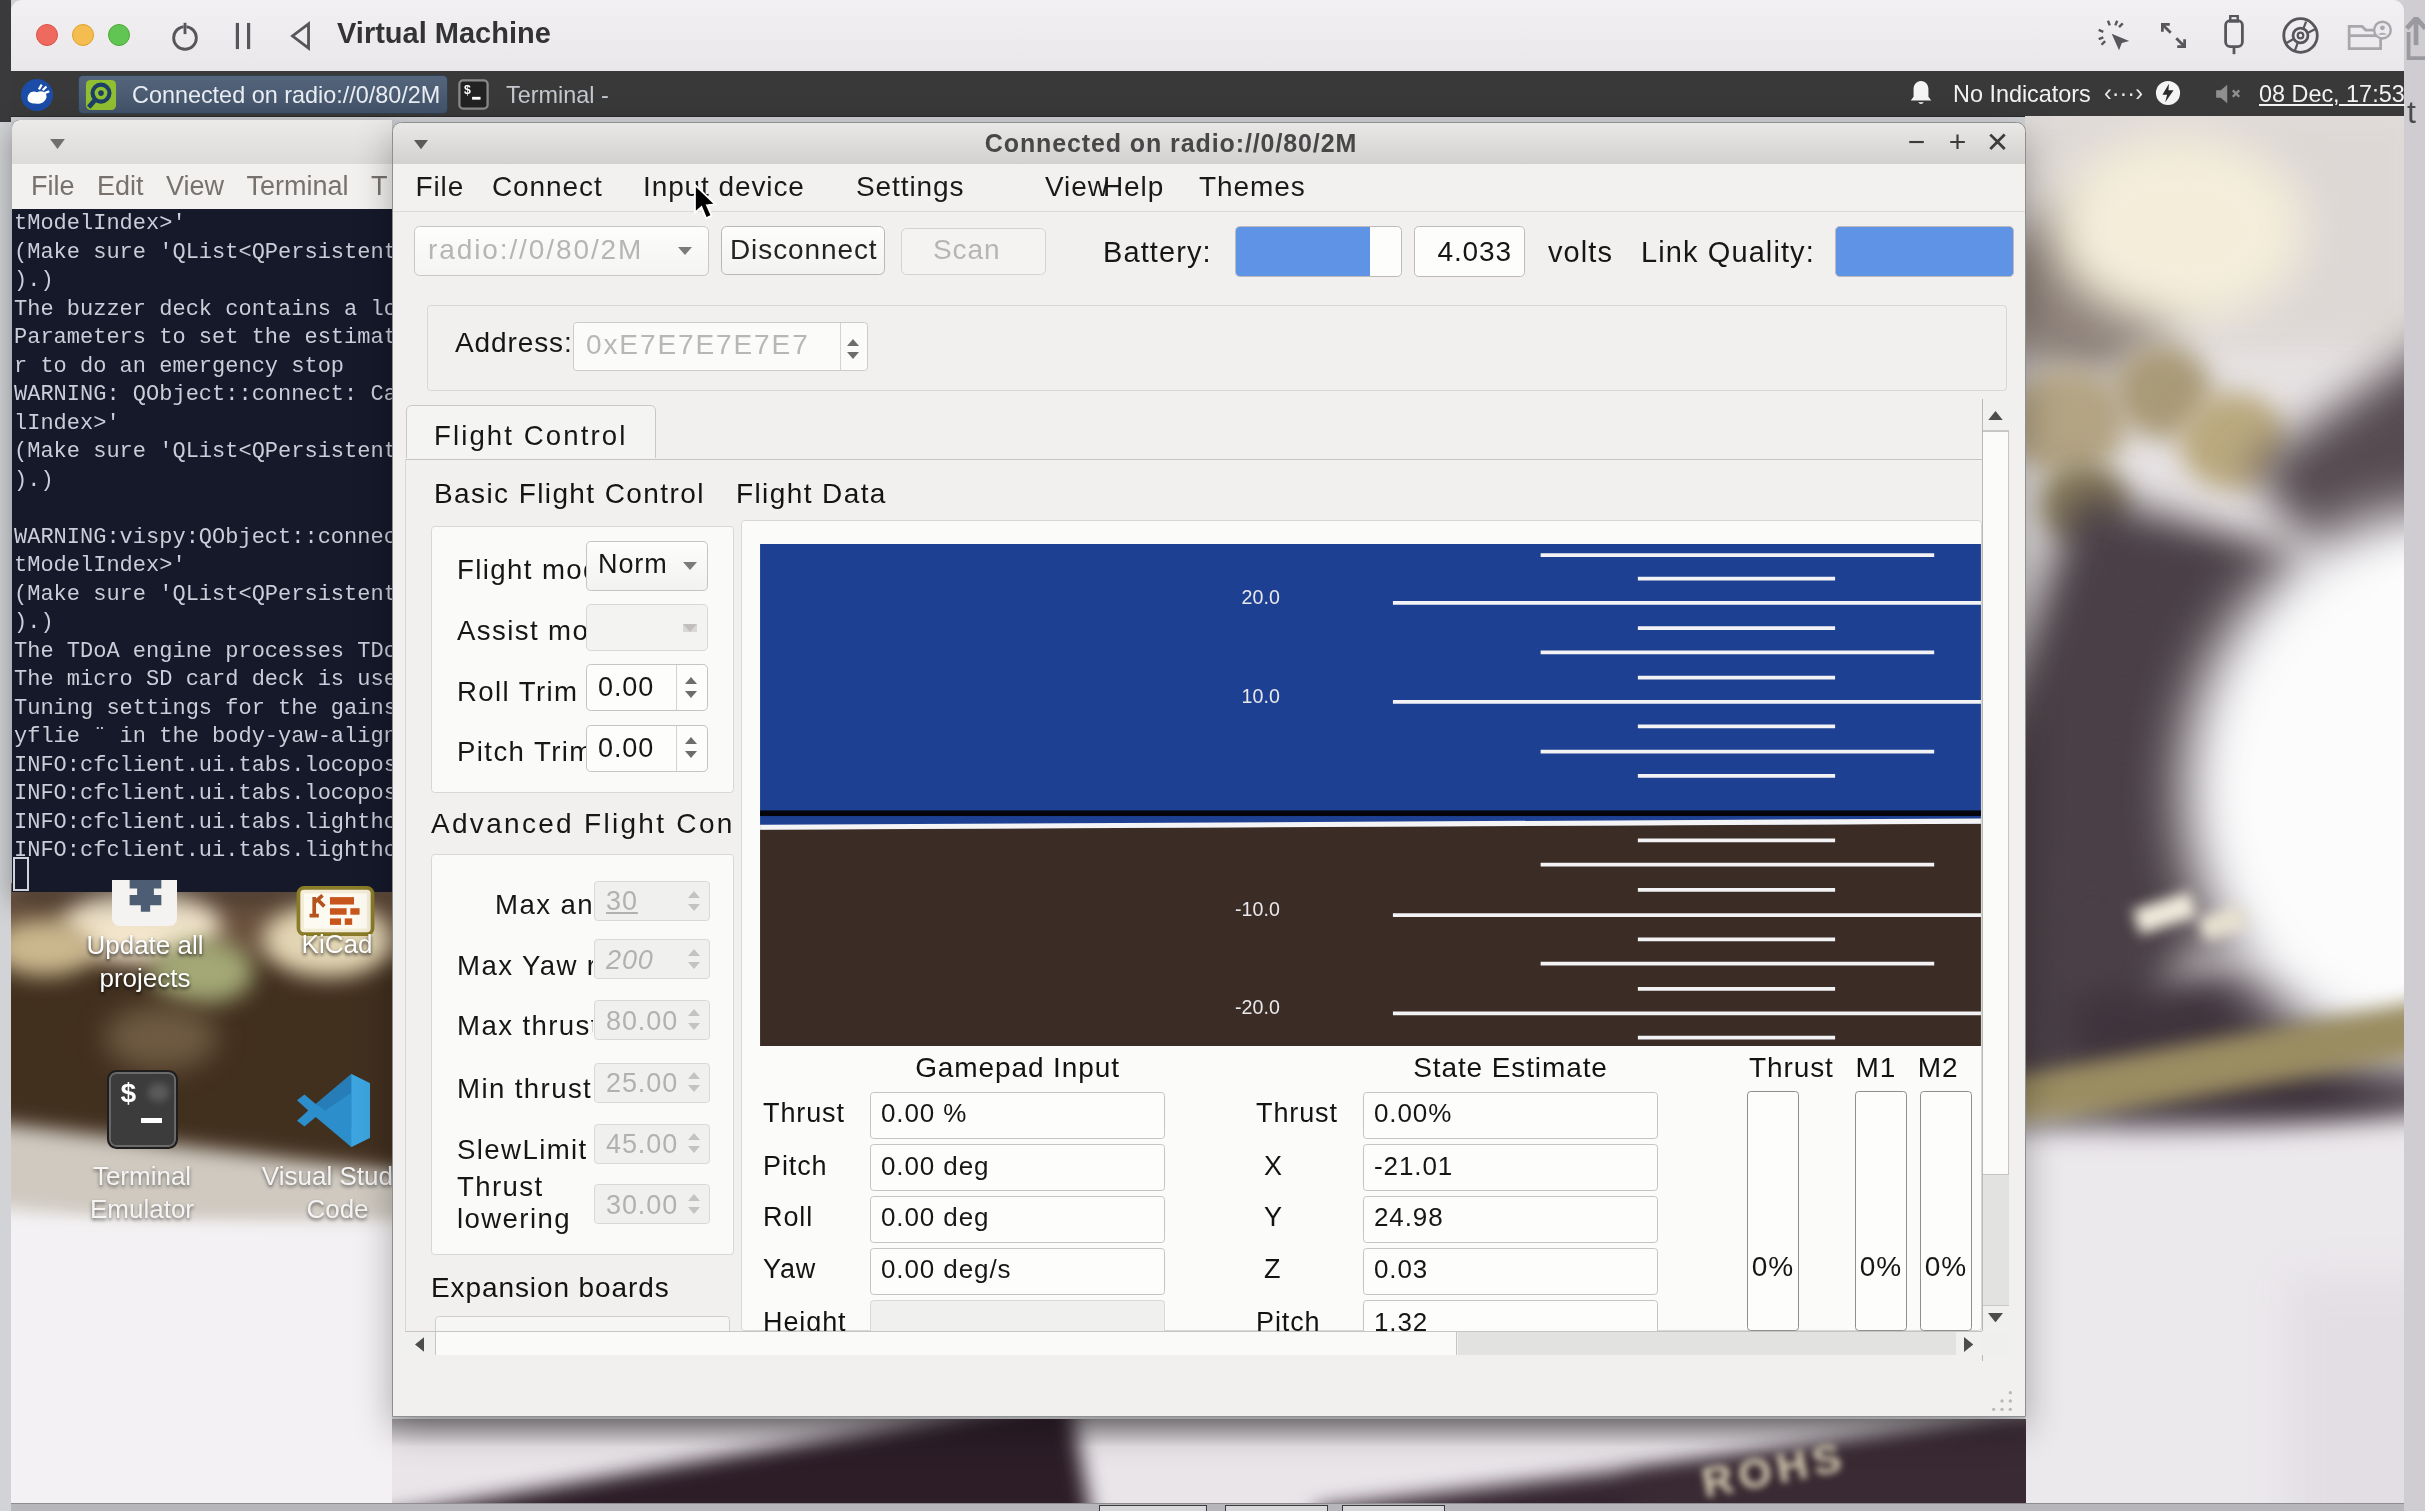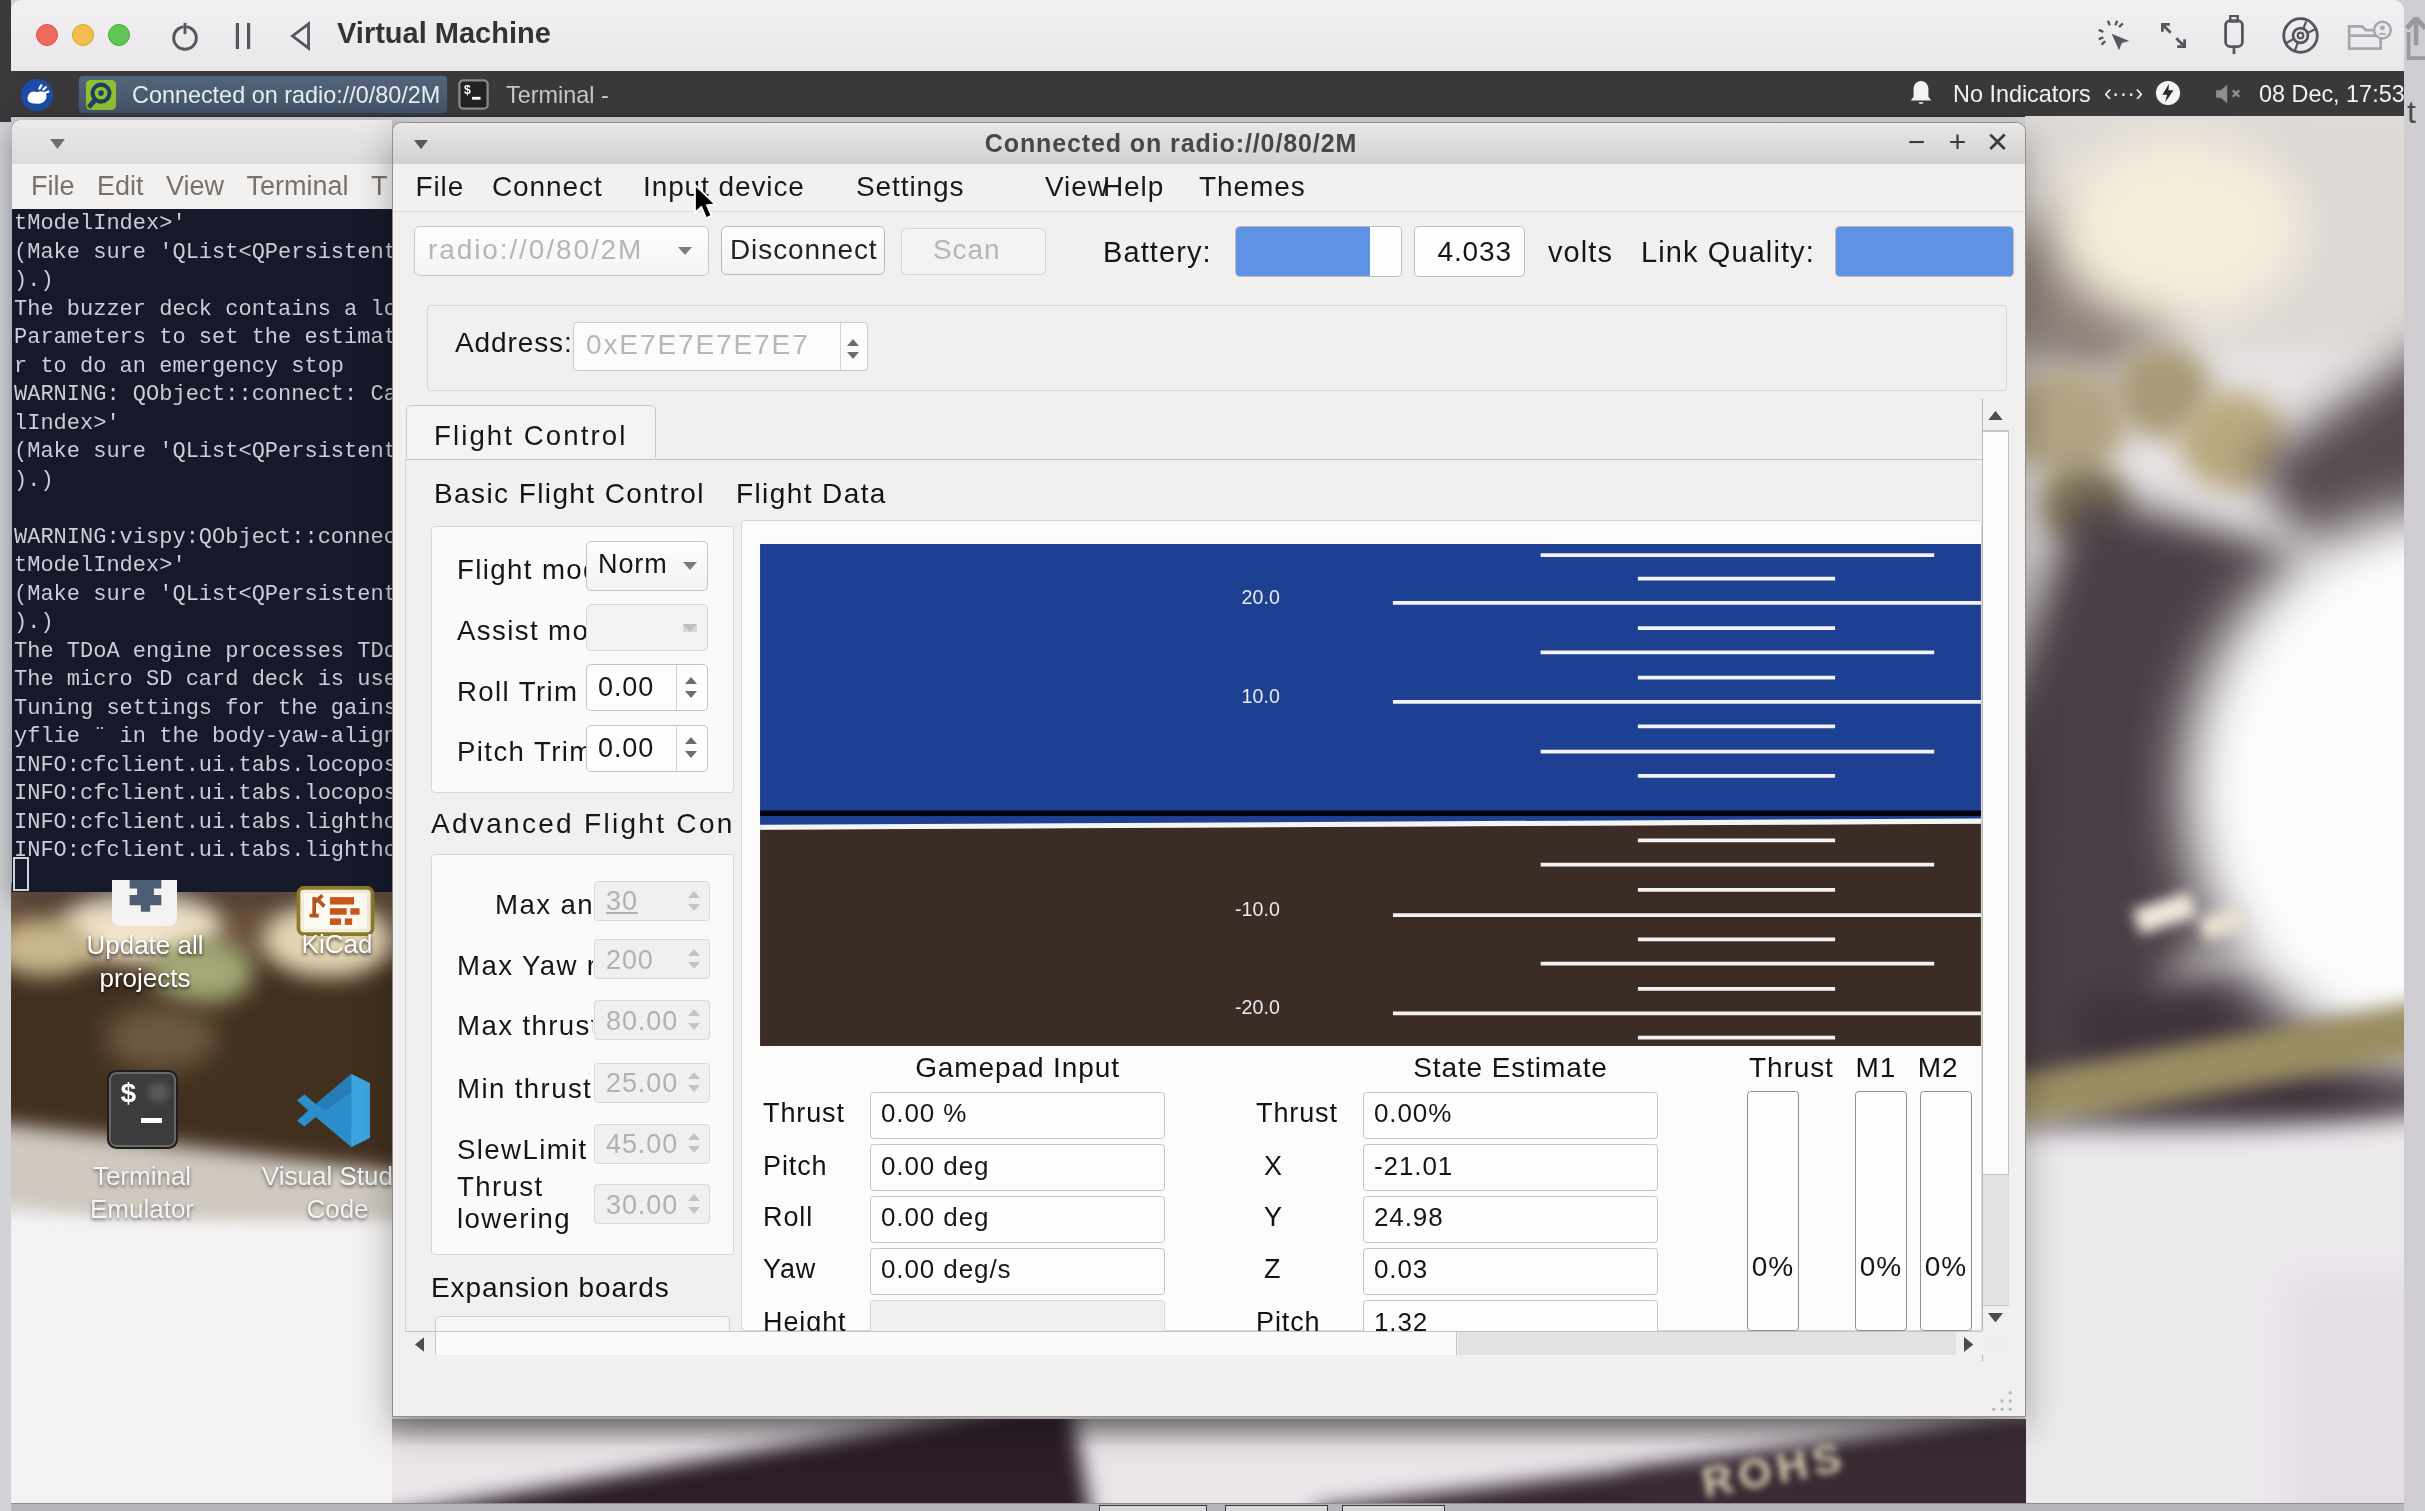--- a/index.html
+++ b/index.html
@@ -130,21 +130,21 @@
   <div class="abs nosel" style="left:1953px;top:81px;font-size:23.4px;color:#f2f2f2;">No Indicators</div>
   <div class="abs nosel" style="left:2104px;top:80px;font-size:23.4px;color:#e8e8e8;">‹···›</div>
   <svg class="abs" style="left:2155px;top:80px;" width="26" height="26" viewBox="0 0 28 28">
     <circle cx="14" cy="14" r="13" fill="#f4f4f4"></circle>
     <path d="M 15 4 L 8 16 L 13 16 L 11 24 L 20 11 L 14.5 11 Z" fill="#2b2b2b"></path>
   </svg>
   <svg class="abs" style="left:2214px;top:82px;" width="32" height="24" viewBox="0 0 34 26">
     <path d="M 2 9 L 7 9 L 14 3 L 14 23 L 7 17 L 2 17 Z" fill="#8f8f8f"></path>
     <path d="M 20 9 L 27 16 M 27 9 L 20 16" stroke="#8f8f8f" stroke-width="2.6"></path>
   </svg>
-  <div class="abs nosel" style="left:2259px;top:81px;font-size:23.4px;color:#f2f2f2;">08 Dec, 17:53</div>
+  <div class="abs nosel" style="left:2259px;top:81px;font-size:23.4px;color:#f2f2f2;text-decoration:underline;">08 Dec, 17:53</div>
 
   <div id="bg-left" class="abs" style="left:11.2px;top:883px;width:381px;height:628px;overflow:hidden;background:#f2f0f2;">
     <div class="abs" style="left:-37px;top:-9.4px;width:468px;height:122px;background:#6b523f;filter:blur(13px);"></div>
     <div class="abs" style="left:-37px;top:75px;width:468px;height:224px;background:#42301f;filter:blur(9.4px);"></div>
     <div class="abs" style="left:51px;top:4.7px;width:159px;height:75px;background:#f3e6cd;border-radius:50%;filter:blur(11.2px);"></div>
     <div class="abs" style="left:-18.7px;top:37px;width:103px;height:56px;background:#cbb88e;border-radius:50%;filter:blur(11.2px);"></div>
     <div class="abs" style="left:140px;top:56px;width:103px;height:65px;background:#a3a876;border-radius:50%;filter:blur(11.2px);"></div>
     <div class="abs" style="left:252px;top:18.7px;width:131px;height:75px;background:#e3d6b4;border-radius:50%;filter:blur(11.2px);"></div>
     <div class="abs" style="left:94px;top:122px;width:112px;height:65px;background:#6e5a42;border-radius:50%;filter:blur(13px);"></div>
     <div class="abs" style="left:-28px;top:267px;width:468px;height:84px;background:#cfc9c0;filter:blur(9.4px);transform:rotate(7deg);"></div>
@@ -318,21 +318,21 @@
 
     <div class="abs nosel lblclip" style="left:38px;top:685px;width:302px;font-size:28px;letter-spacing:2.3px;">Advanced Flight Control</div>
     <div class="abs" style="left:38px;top:731px;width:303px;height:401px;background:#fafaf9;border:0.9px solid #d8d7d5;border-radius:3.7px;box-sizing:border-box;"></div>
     <div class="abs nosel lblclip" style="left:64px;top:766px;width:136px;margin-left:38px;">Max angle</div>
     <div class="field dis abs" style="left:201px;top:758px;width:116px;height:40px;"></div>
     <div class="abs nosel" style="left:213px;top:763px;font-size:27px;color:#b2b1b0;text-decoration:underline;">30</div>
     <div class="spup pale" style="left:295px;top:768px;"></div>
       <div class="spdn pale" style="left:295px;top:781px;"></div>
     <div class="abs nosel lblclip" style="left:64px;top:827px;width:136px;">Max Yaw rate</div>
     <div class="field dis abs" style="left:201px;top:816px;width:116px;height:40px;"></div>
-    <div class="abs nosel" style="left:213px;top:822px;font-size:27px;color:#b2b1b0;">200</div>
+    <div class="abs nosel" style="left:213px;top:822px;font-size:27px;color:#b2b1b0;font-style:italic;">200</div>
     <div class="spup pale" style="left:295px;top:826px;"></div>
       <div class="spdn pale" style="left:295px;top:839px;"></div>
     <div class="abs nosel lblclip" style="left:64px;top:887px;width:136px;">Max thrust</div>
     <div class="field dis abs" style="left:201px;top:877px;width:116px;height:40px;"></div>
     <div class="abs nosel" style="left:213px;top:883px;width:75px;overflow:hidden;font-size:27px;color:#b2b1b0;">80.00</div>
     <div class="spup pale" style="left:295px;top:886px;"></div>
       <div class="spdn pale" style="left:295px;top:900px;"></div>
     <div class="abs nosel lblclip" style="left:64px;top:950px;width:136px;">Min thrust</div>
     <div class="field dis abs" style="left:201px;top:940px;width:116px;height:40px;"></div>
     <div class="abs nosel" style="left:213px;top:945px;width:75px;overflow:hidden;font-size:27px;color:#b2b1b0;">25.00</div>

